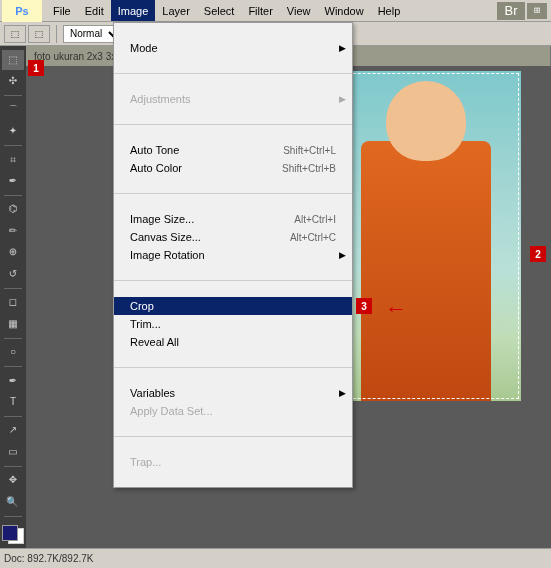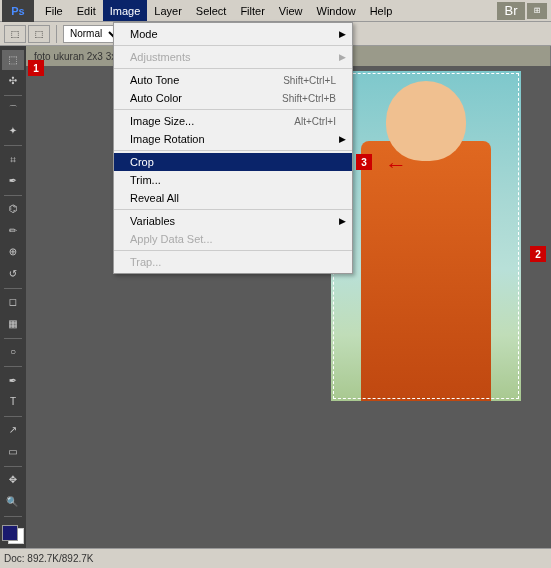--- a/index.html
+++ b/index.html
@@ -18,23 +18,23 @@
       display: flex;
       align-items: center;
       background: #d4d0c8;
       height: 22px;
       border-bottom: 1px solid #999;
       padding: 0 2px;
       position: relative;
       z-index: 100;
     }
     .ps-logo {
-      width: 32px;
+      width: 40px;
       height: 22px;
-      background: #404040;
+      background: #fef9c3;
       display: flex;
       align-items: center;
       justify-content: center;
       margin-right: 4px;
       flex-shrink: 0;
     }
     .ps-logo-text {
       color: #4a8cff;
       font-weight: bold;
       font-size: 11px;
@@ -219,21 +219,21 @@
       top: 22px;
       left: 113px;
       background: #f0f0f0;
       border: 1px solid #999;
       box-shadow: 2px 2px 4px rgba(0,0,0,0.3);
       min-width: 240px;
       z-index: 1000;
     }
     .dropdown-section {
       border-bottom: 1px solid #ccc;
-      padding: 2px 0;
+      padding: 16px 0;
     }
     .dropdown-section:last-child {
       border-bottom: none;
     }
     .dropdown-item {
       display: flex;
       align-items: center;
       justify-content: space-between;
       padding: 3px 16px 3px 16px;
       cursor: pointer;
@@ -445,20 +445,24 @@
       <span class="shortcut">Shift+Ctrl+B</span>
     </div>
   </div>
 
   <div class="dropdown-section">
     <div class="dropdown-item">
       <span>Image Size...</span>
       <span class="shortcut">Alt+Ctrl+I</span>
     </div>
     <div class="dropdown-item">
+      <span>Canvas Size...</span>
+      <span class="shortcut">Alt+Ctrl+C</span>
+    </div>
+    <div class="dropdown-item">
       <span>Image Rotation</span>
       <span class="submenu-arrow">▶</span>
     </div>
   </div>
 
   <div class="dropdown-section">
     <div class="dropdown-item highlighted" style="position:relative;">
       <span>Crop</span>
 
       <div class="red-indicator" style="position:absolute;right:-20px;top:50%;transform:translateY(-50%);">3</div>

